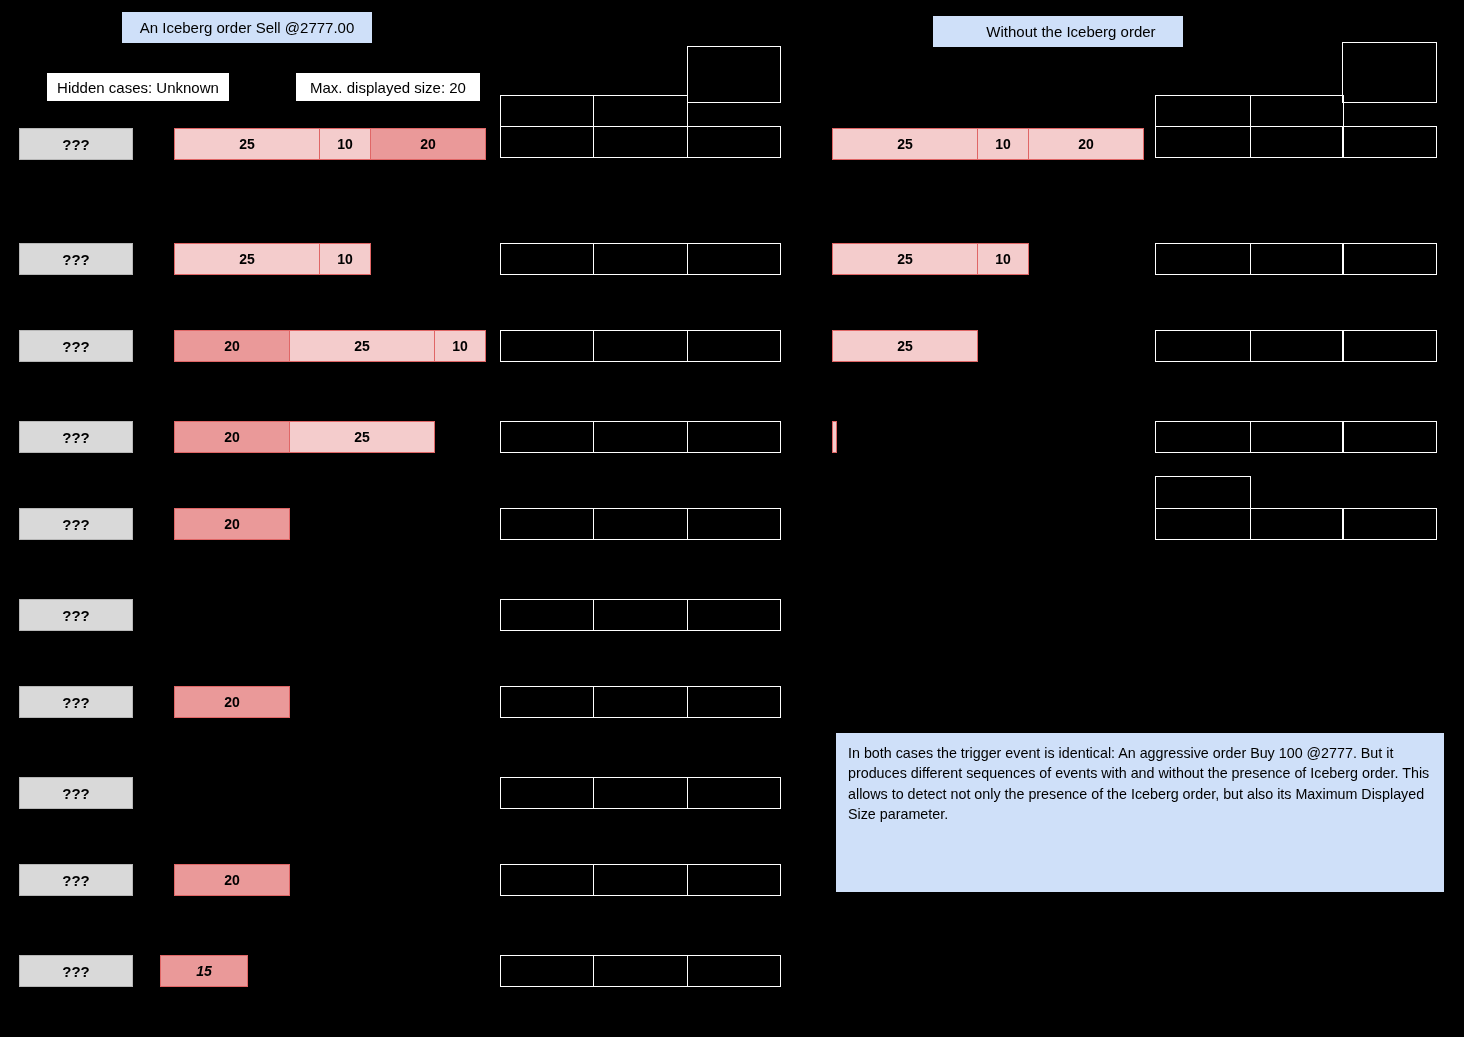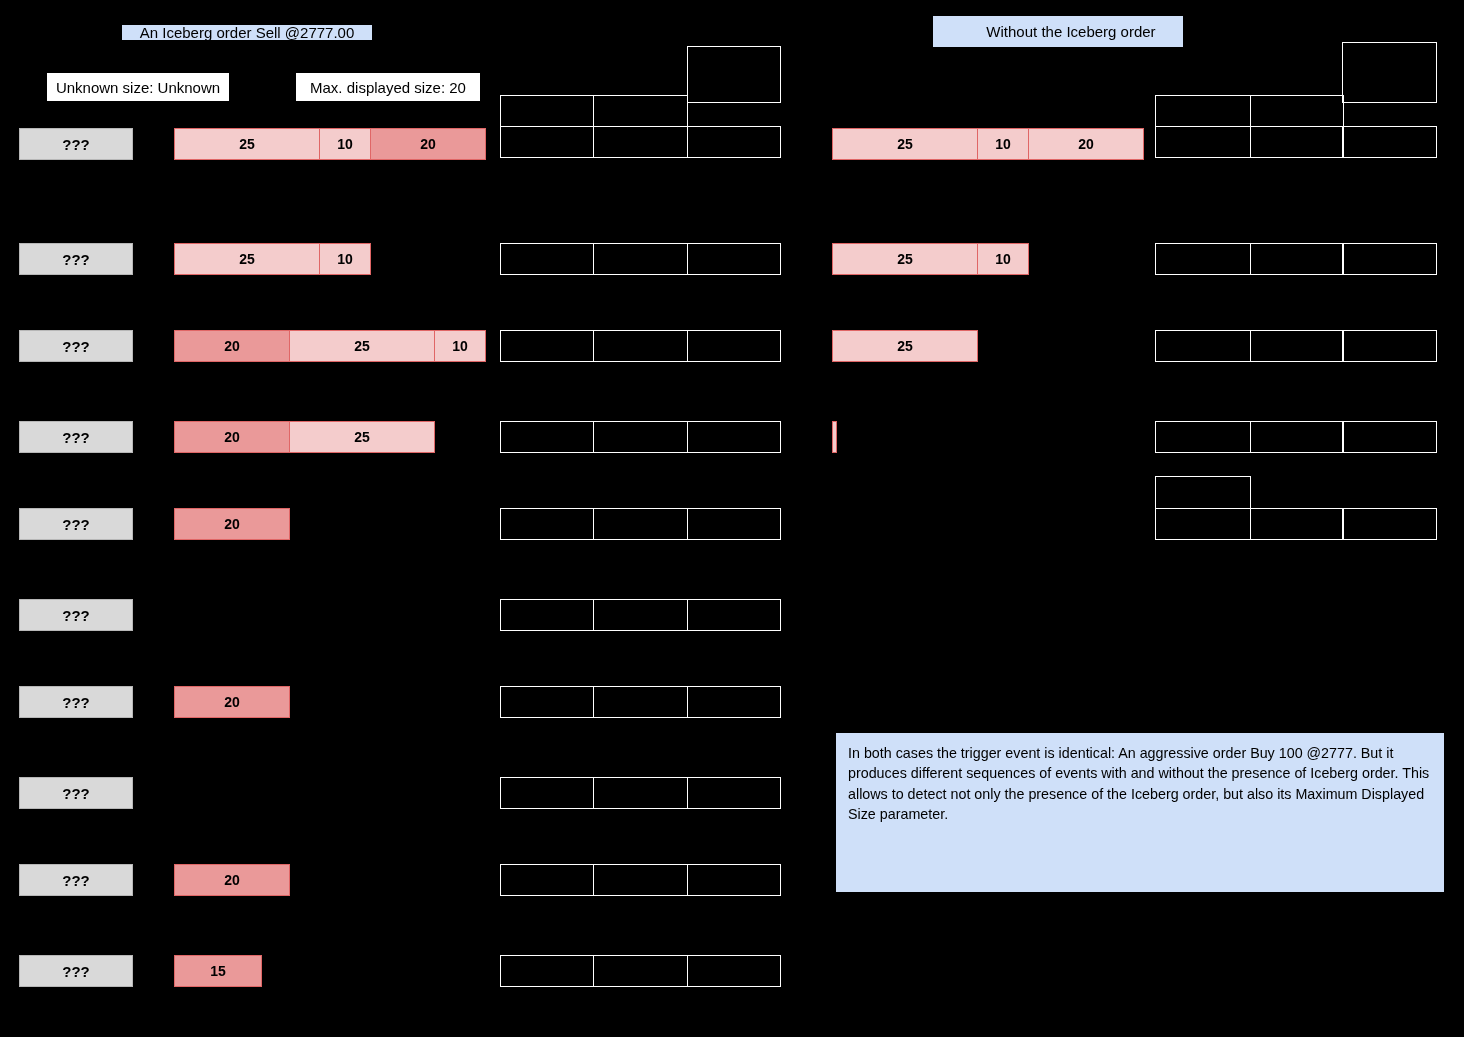--- a/index.html
+++ b/index.html
@@ -99,25 +99,25 @@
     box-sizing: border-box;
     border: 1px solid #ffffff;
     background: transparent;
   }
 </style>
 </head>
 <body>
 
 <div id="stage">
 
-  <div class="abs label-blue" style="left:122px; top:25px; width:250px; height:15px;">An Iceberg order Sell @2777.00</div>
+  <div class="abs label-blue" style="left:122px; top:12px; width:250px; height:31px;">An Iceberg order Sell @2777.00</div>
 
   <div class="abs label-blue" style="left:933px; top:16px; width:250px; height:31px;padding-left:26px;">Without the Iceberg order</div>
 
-  <div class="abs label-white" style="left:47px; top:73px; width:182px; height:28px;">Unknown size: Unknown</div>
+  <div class="abs label-white" style="left:47px; top:73px; width:182px; height:28px;">Hidden cases: Unknown</div>
 
   <div class="abs label-white" style="left:296px; top:73px; width:184px; height:28px;">Max. displayed size: 20</div>
 
   <div class="abs ghost-box" style="left:19px; top:128px; width:114px; height:32px;">
       <span>???</span>
     </div>
   <div class="abs ghost-box" style="left:19px; top:243px; width:114px; height:32px;">
       <span>???</span>
     </div>
   <div class="abs ghost-box" style="left:19px; top:330px; width:114px; height:32px;">
@@ -172,21 +172,21 @@
   </div>
 
   <div class="abs bar" style="left:174px; top:686px;">
     <div class="seg dark" style="width:116px">20</div>
   </div>
 
   <div class="abs bar" style="left:174px; top:864px;">
     <div class="seg dark" style="width:116px">20</div>
   </div>
 
-  <div class="abs bar" style="left:174px; top:955px;">
+  <div class="abs bar" style="left:160px; top:955px;font-style:italic;">
     <div class="seg dark" style="width:88px">15</div>
   </div>
 
   <div class="abs bar" style="left:832px; top:128px;">
     <div class="seg light" style="width:146px">25</div>
     <div class="seg light" style="width:52px">10</div>
     <div class="seg light" style="width:116px">20</div>
   </div>
 
   <div class="abs bar" style="left:832px; top:243px;">

